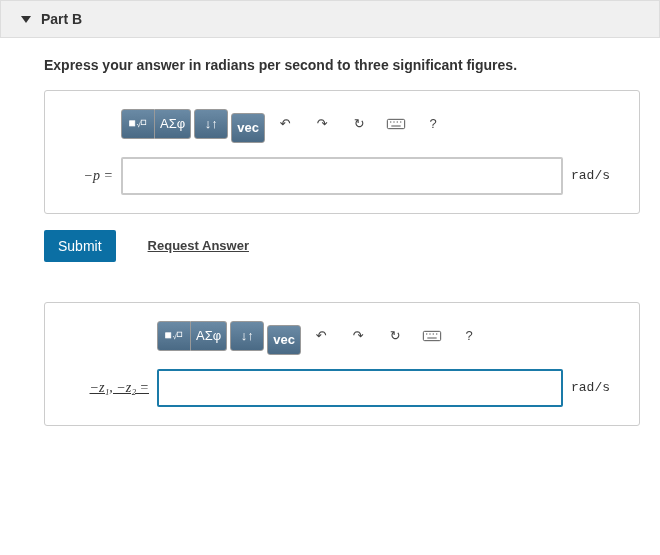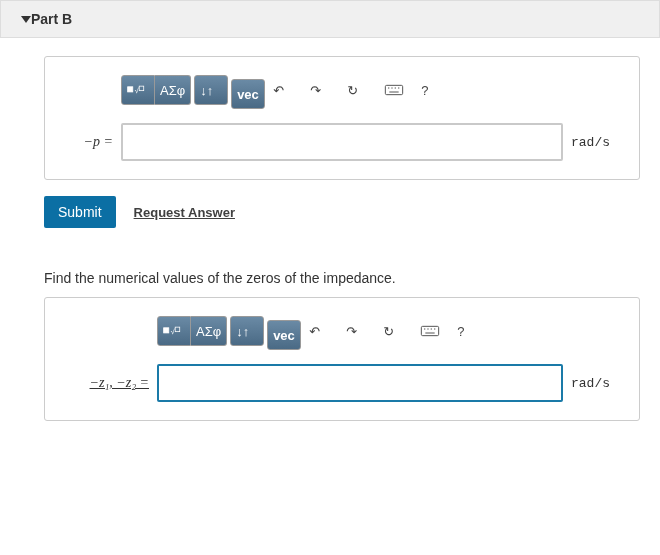--- a/index.html
+++ b/index.html
@@ -9,20 +9,21 @@
       background: #fff;
       color: #333;
       width: 660px;
     }
     .part-header {
       background: #f0f0f0;
       border: 1px solid #ddd;
       padding: 10px 20px;
       display: flex;
       align-items: center;
+      gap: 10px;
     }
     .caret {
       width: 0; height: 0;
       border-left: 5px solid transparent;
       border-right: 5px solid transparent;
       border-top: 7px solid #333;
       display: inline-block;
     }
     .part-title { font-weight: bold; }
     .part-body { padding: 18px 20px 22px 44px; }
@@ -41,21 +42,21 @@
       margin-left: 58px;
     }
     .toolbar.wide { margin-left: 94px; }
     .tb-btn {
       height: 30px;
       min-width: 34px;
       border: 1px solid #999;
       border-radius: 3px;
       display: flex;
       align-items: center;
-      justify-content: flex-start;
+      justify-content: center;
       font-size: 13px;
       background: linear-gradient(#6a8aa5,#4a6a85);
       color: #fff;
       cursor: pointer;
       padding: 0 5px;
     }
     .tb-btn.light {
       background: #fff;
       color: #444;
       border: none;
@@ -75,21 +76,21 @@
       flex: 1;
       height: 38px;
       border: 2px solid #c9c9c9;
       border-radius: 2px;
       padding: 4px 8px;
       font-size: 14px;
       outline: none;
     }
     .answer-input.focused { border-color: #1a7aa8; }
     .unit { font-family: Liberation Mono, monospace; font-size: 13px; min-width: 50px; }
-    .actions { margin-top: 16px; display: flex; align-items: center; gap: 18px; }
+    .actions { margin-top: 16px; display: flex; align-items: center; gap: 32px; }
     .submit-btn {
       background: #0b6fa4;
       color: #fff;
       border: none;
       padding: 8px 14px;
       font-size: 14px;
       cursor: pointer;
       border-radius: 2px;
     }
     .request-link {
@@ -104,20 +105,21 @@
   </style>
 </head>
 <body>
 
 <div id="container">
   <div class="part-header">
     <span class="caret"></span>
     <span class="part-title">Part B</span>
   </div>
   <div class="part-body">
+    <div class="instruction">Express your answer in radians per second to three significant figures.</div>
     <div class="answer-box">
 
   <div class="toolbar ">
     <div class="tb-pair">
       <div class="tb-btn template-icon">
               <svg viewBox="0 0 28 20">
                 <rect x="1" y="5" width="8" height="8" fill="#fff" stroke="#fff" stroke-width="1.2"></rect>
                 <text x="12" y="15" fill="#fff" font-size="11">√</text>
                 <rect x="19" y="4" width="7" height="7" fill="none" stroke="#fff" stroke-width="1.2"></rect>
               </svg>
@@ -161,21 +163,20 @@
         <div class="unit">rad/s</div>
       </div>
     </div>
 
     <div class="actions">
       <button class="submit-btn">Submit</button>
       <a class="request-link">Request Answer</a>
     </div>
   </div>
   <div class="part-body">
-    <div class="prompt">Find the numerical values of the zeros of the impedance.</div>
     <div class="answer-box">
 
   <div class="toolbar wide">
     <div class="tb-pair">
       <div class="tb-btn template-icon">
               <svg viewBox="0 0 28 20">
                 <rect x="1" y="5" width="8" height="8" fill="#fff" stroke="#fff" stroke-width="1.2"></rect>
                 <text x="12" y="15" fill="#fff" font-size="11">√</text>
                 <rect x="19" y="4" width="7" height="7" fill="none" stroke="#fff" stroke-width="1.2"></rect>
               </svg>

